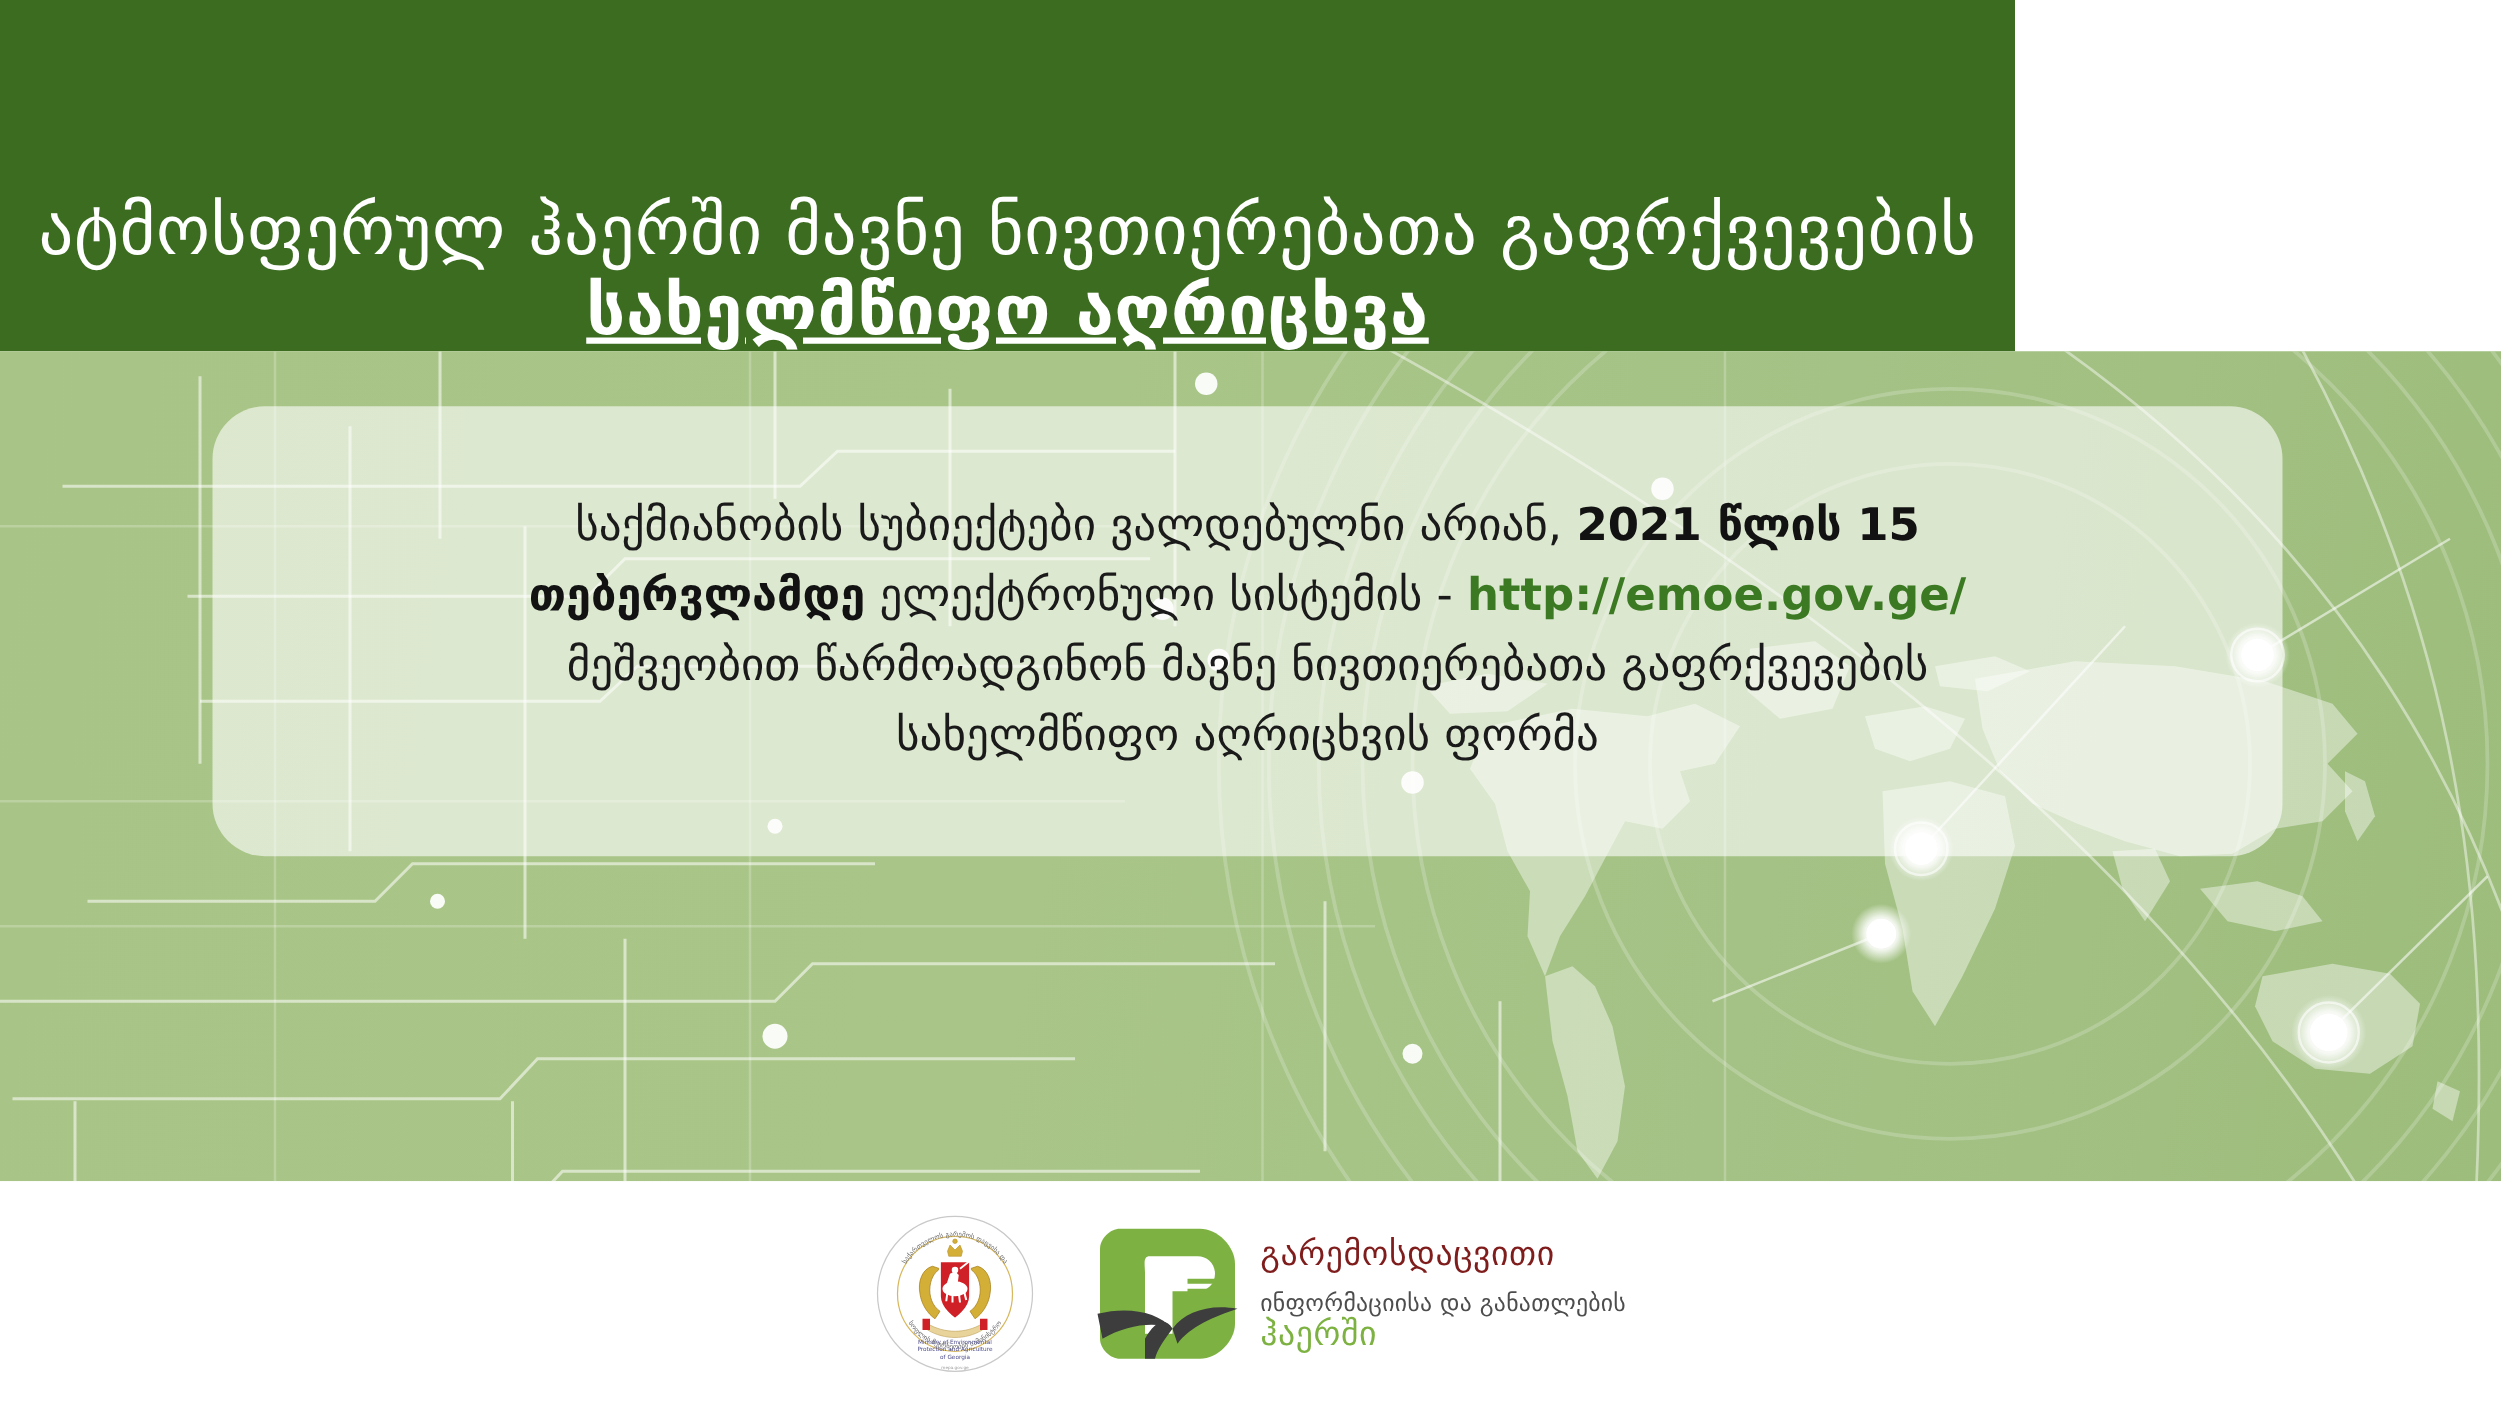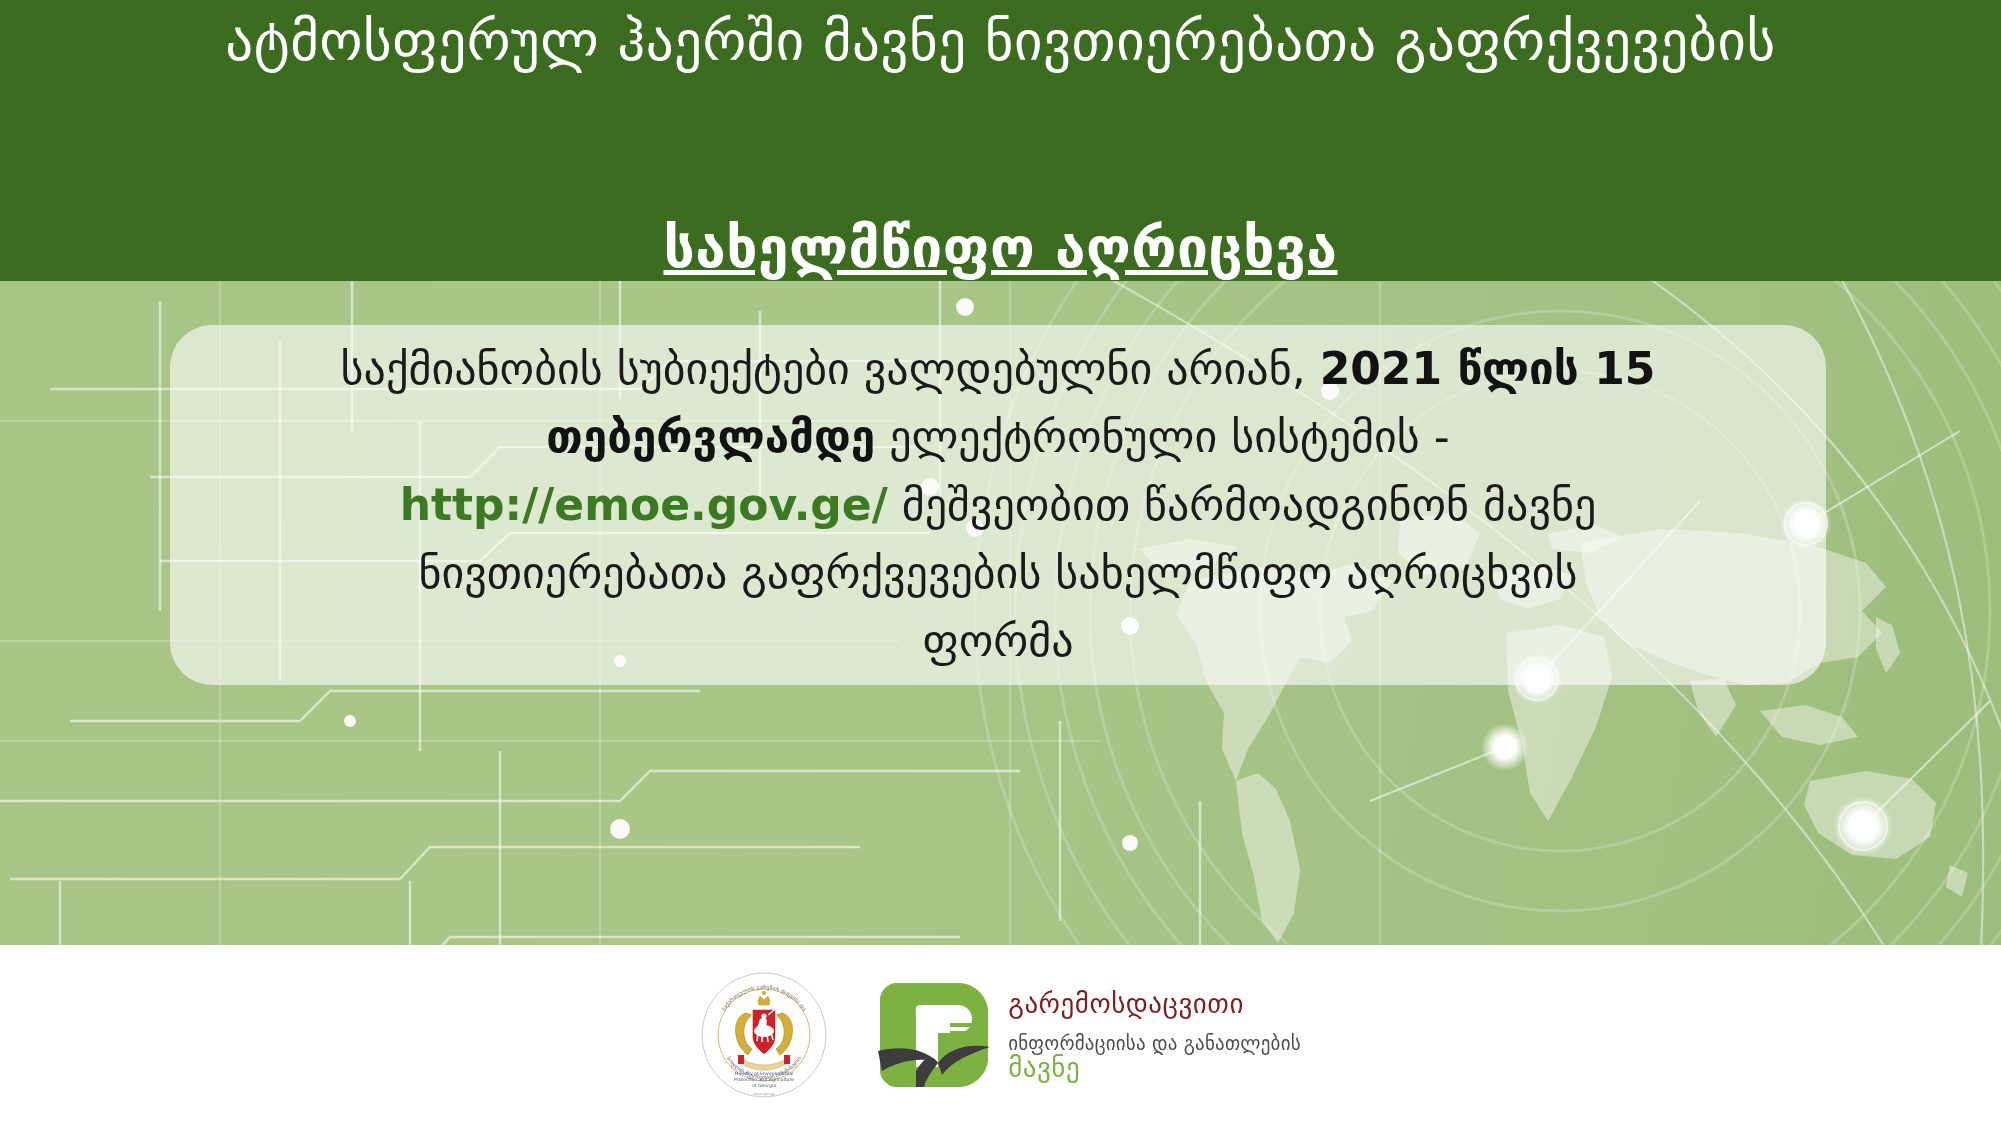--- a/index.html
+++ b/index.html
@@ -13,27 +13,27 @@
     height: 1125px;
     overflow: hidden;
     background: #ffffff;
     font-family: "DejaVu Sans", "Liberation Sans", sans-serif;
   }
 
   
   .header {
     position: absolute;
     left: 0; top: 0;
-    width: 2001px;
+    width: 1612px;
     height: 281px;
     background: #3b6c1f;
     display: flex;
     flex-direction: column;
     align-items: center;
-    justify-content: space-between;
+    justify-content: flex-end;
     box-sizing: border-box;
     padding-top: 10px;
   }
   .header-line {
     color: #ffffff;
     font-size: 55px;
     line-height: 1.16;
     letter-spacing: 0.5px;
     text-align: center;
     white-space: nowrap;
@@ -68,21 +68,21 @@
     background: rgba(255,255,255,0.60);
     border-radius: 42px;
     display: flex;
     flex-direction: column;
     align-items: center;
     justify-content: center;
   }
   .card-text {
     text-align: center;
     color: #1a1a1a;
-    font-size: 44px;
+    font-size: 36px;
     line-height: 1.55;
     max-width: 1320px;
     padding: 0 40px;
   }
   .card-text b { font-weight: 700; color: #121212; }
   .card-text .url { font-weight: 700; color: #3b7a22; }
 
   
   .footer {
     position: absolute;
@@ -322,18 +322,18 @@
         <rect x="74" y="44" width="34" height="4" fill="#7db242"></rect>
         <rect x="74" y="52" width="34" height="4" fill="#7db242"></rect>
         <rect x="74" y="60" width="34" height="4" fill="#7db242"></rect>
         <path d="M2 72 C26 66, 50 70, 62 84 C50 78, 26 80, 6 92 Z" fill="#3d3d3d"></path>
         <path d="M62 84 C72 70, 92 64, 114 68 C96 74, 76 82, 66 96 Z" fill="#3d3d3d"></path>
         <path d="M40 92 C48 78, 56 74, 62 84 C56 92, 50 100, 48 108 L40 108 Z" fill="#3d3d3d"></path>
       </svg>
       <div class="eiec-words">
         <span class="eiec-l1">გარემოსდაცვითი</span>
         <span class="eiec-l2">ინფორმაციისა და განათლების</span>
-        <span class="eiec-l3">მავნე</span>
+        <span class="eiec-l3">ჰაერში</span>
       </div>
     </div>
   </div>
 
 </div>
 
 </body></html>

